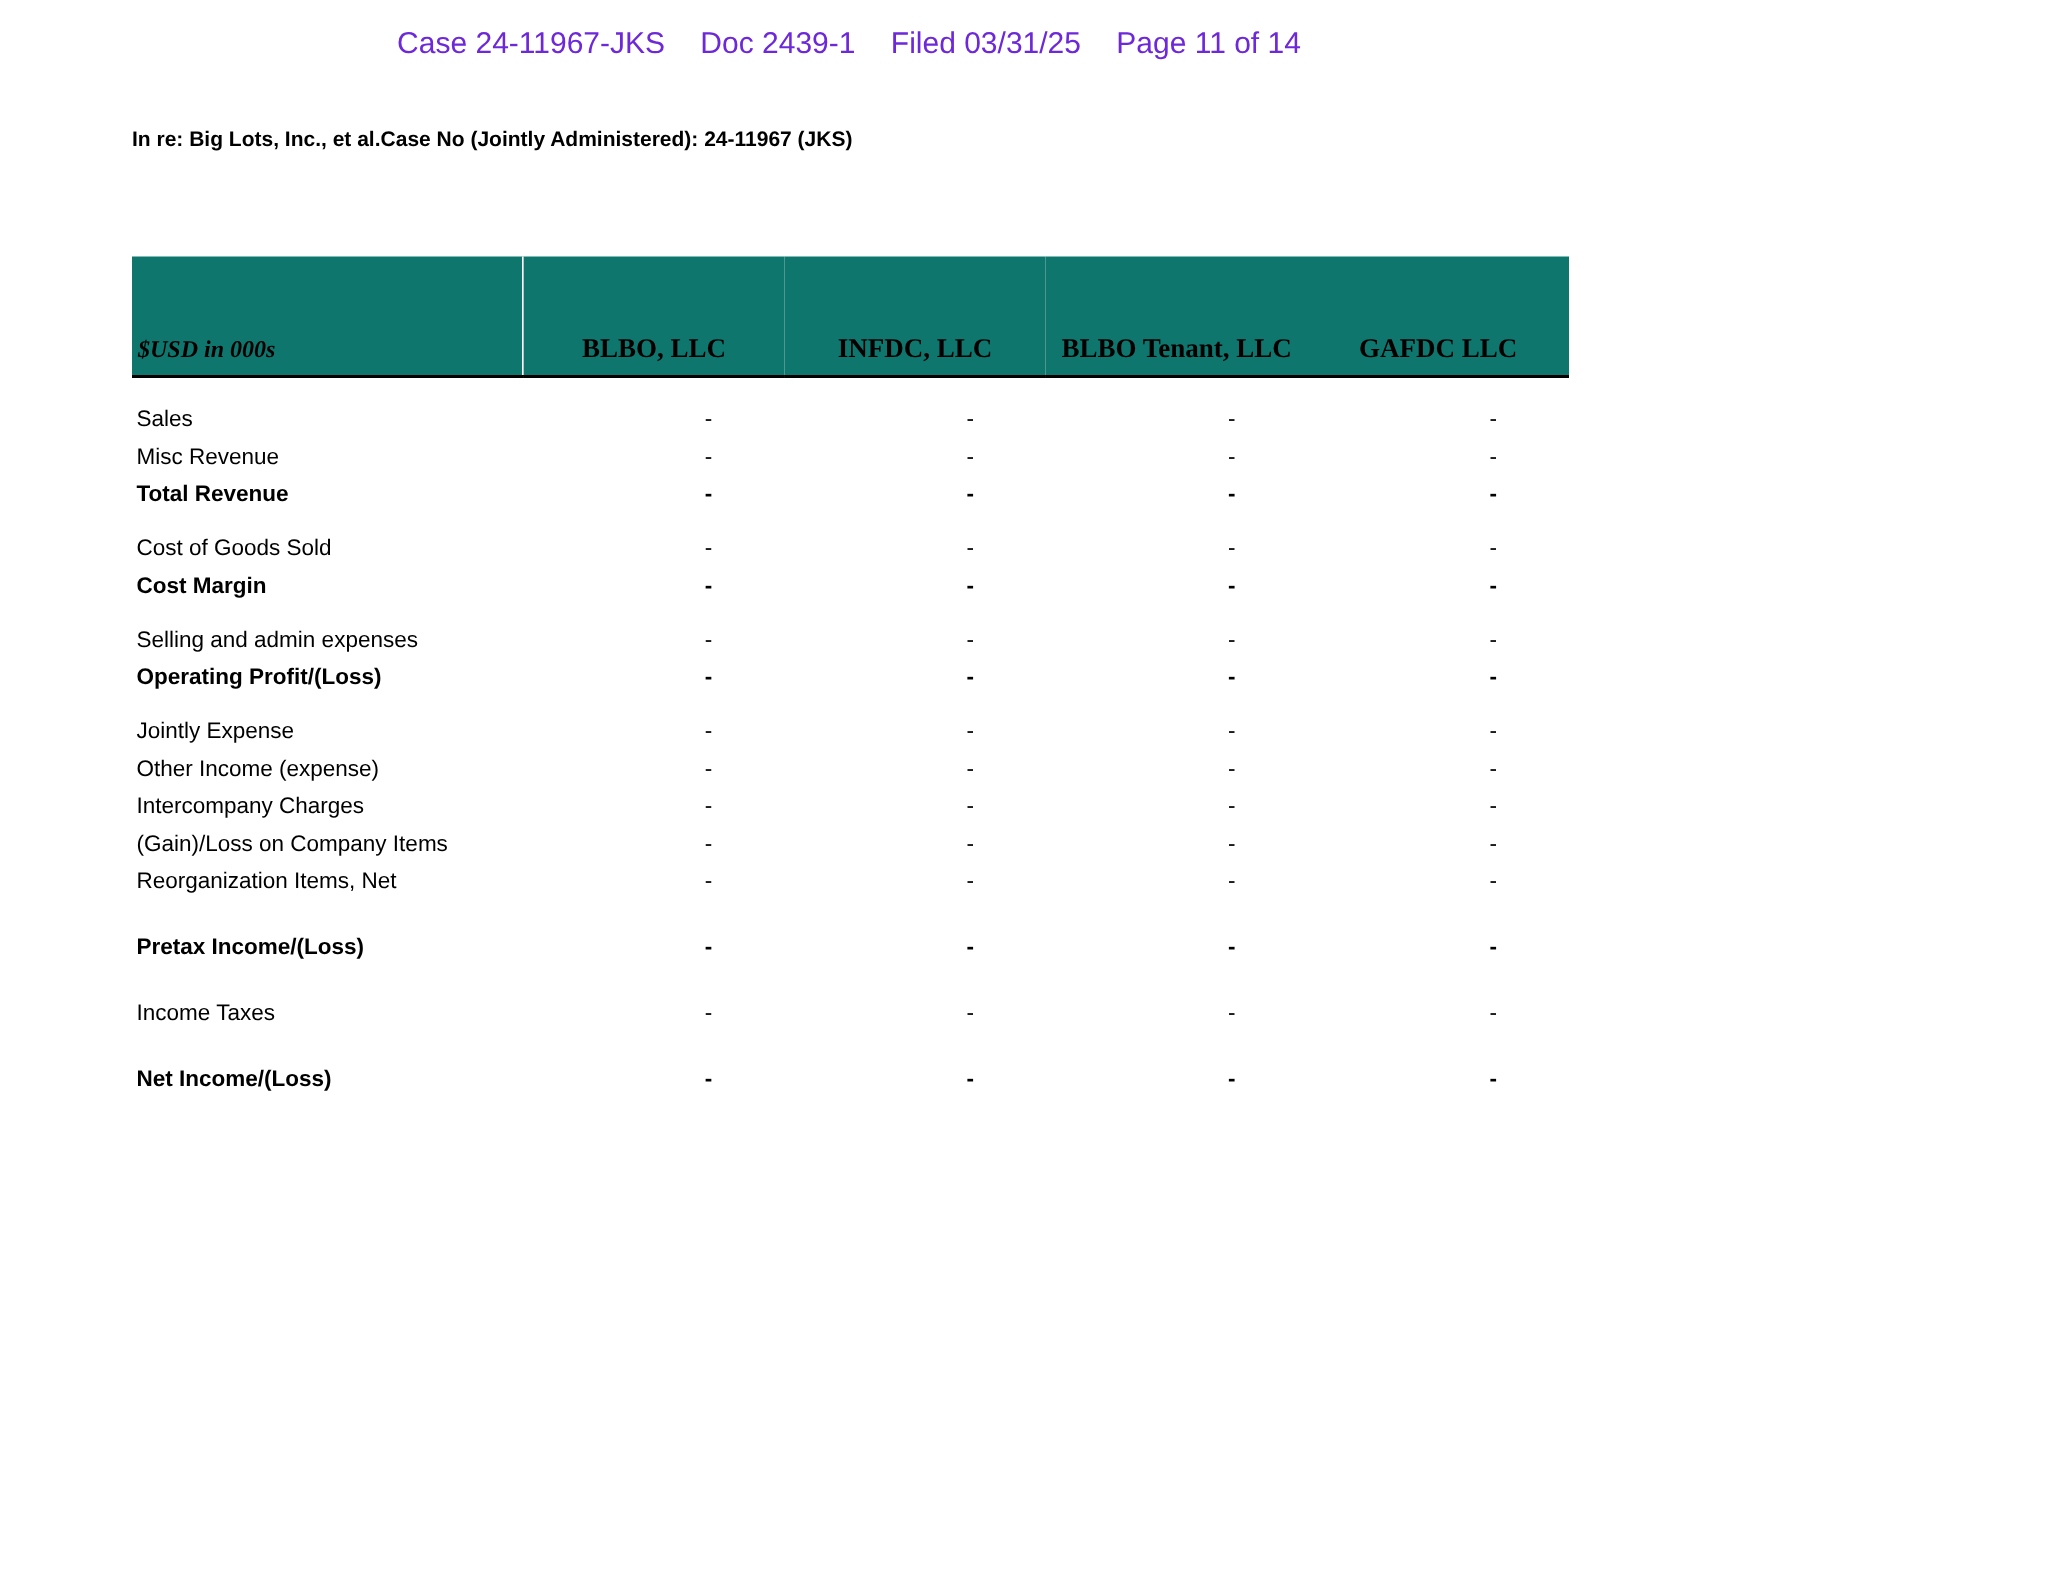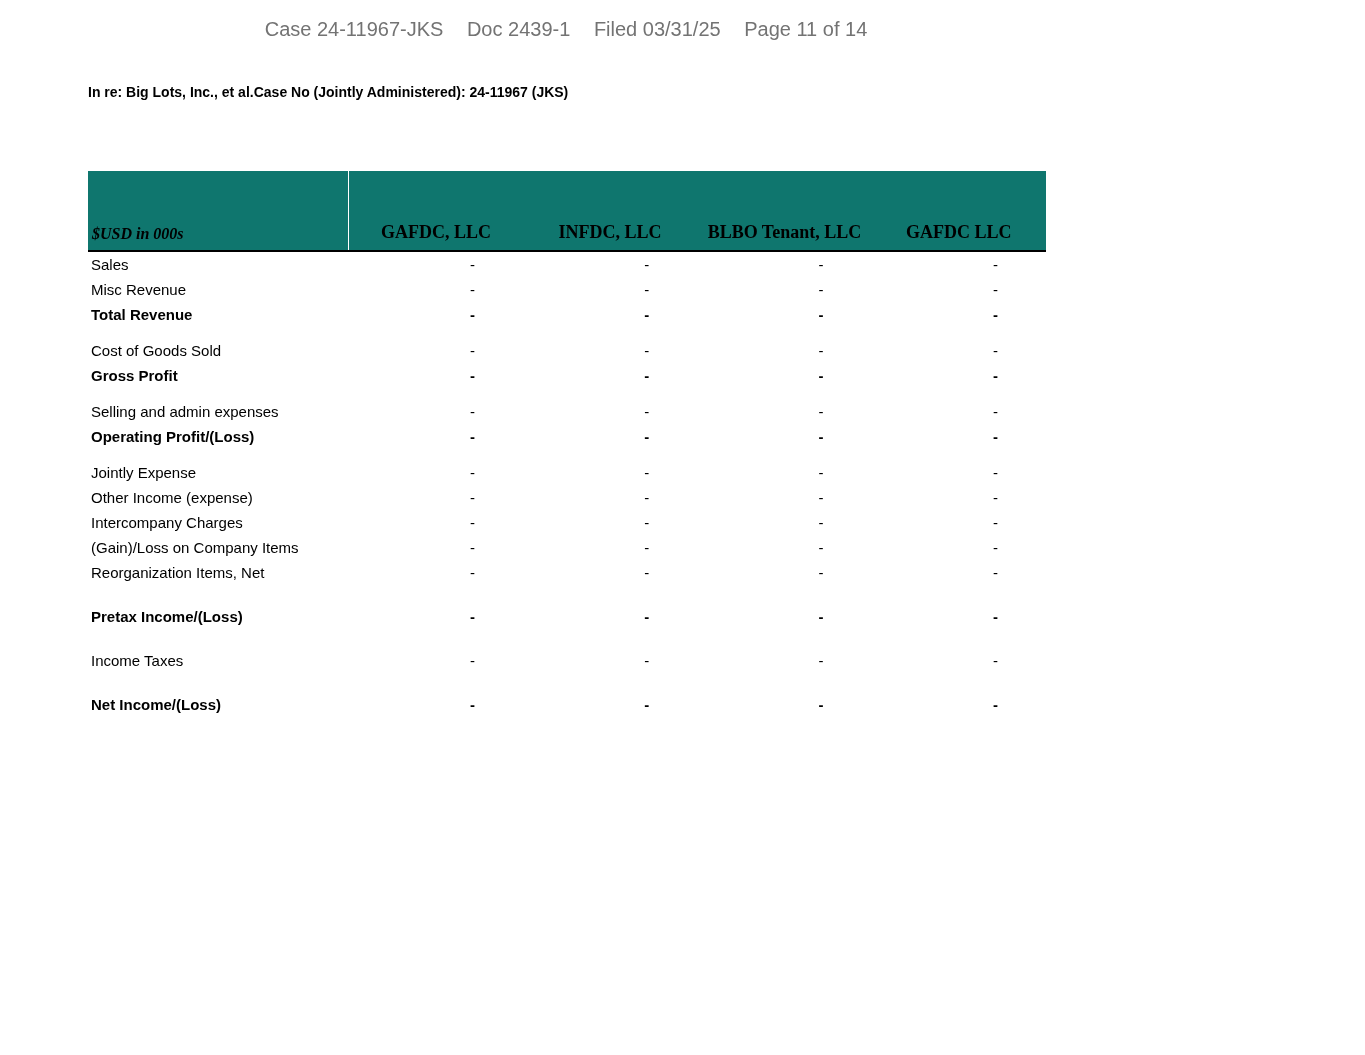--- a/index.html
+++ b/index.html
@@ -18,21 +18,21 @@
 
   
   .court-stamp {
     position: absolute;
     top: 18px;
     left: 0;
     width: 1132px;
     text-align: center;
     font-family: "Liberation Sans", sans-serif;
     font-size: 20px;
-    color: #737373;
+    color: #6d28d9;
     white-space: nowrap;
   }
   .court-stamp span { padding: 0 9px; }
 
   
   .doc-header {
     position: absolute;
     top: 38px;
     left: 88px;
     width: 1192px;
@@ -94,21 +94,21 @@
     padding-left: 3px;
     white-space: nowrap;
   }
   tbody td.num {
     text-align: right;
     padding-right: 48px;
   }
   tbody tr.bold td { font-weight: bold; }
   tbody tr.spacer td { height: 11px; }
   tbody tr.spacer-lg td { height: 19px; }
-  tbody tr.first td { padding-top: 0; }
+  tbody tr.first td { padding-top: 15px; }
 </style>
 </head>
 <body>
 
 <div class="court-stamp">
   <span>Case 24-11967-JKS</span>
   <span>Doc 2439-1</span>
   <span>Filed 03/31/25</span>
   <span>Page 11 of 14</span>
 </div>
@@ -125,21 +125,21 @@
     <colgroup>
       <col class="c-label">
       <col class="c-num">
       <col class="c-num">
       <col class="c-num">
       <col class="c-num">
     </colgroup>
     <thead>
       <tr>
         <th class="lbl">$USD in 000s</th>
-        <th>GAFDC, LLC</th>
+        <th>BLBO, LLC</th>
         <th>INFDC, LLC</th>
         <th>BLBO Tenant, LLC</th>
         <th>GAFDC LLC</th>
       </tr>
     </thead>
     <tbody id="stmt-body">
         <tr class="first">
           <td class="lbl">Sales</td>
           <td class="num">-</td>
           <td class="num">-</td>
@@ -168,21 +168,21 @@
           <td class="num"></td>
         </tr>
         <tr>
           <td class="lbl">Cost of Goods Sold</td>
           <td class="num">-</td>
           <td class="num">-</td>
           <td class="num">-</td>
           <td class="num">-</td>
         </tr>
         <tr class="bold">
-          <td class="lbl">Gross Profit</td>
+          <td class="lbl">Cost Margin</td>
           <td class="num">-</td>
           <td class="num">-</td>
           <td class="num">-</td>
           <td class="num">-</td>
         </tr>
         <tr class="spacer">
           <td class="lbl"></td>
           <td class="num"></td>
           <td class="num"></td>
           <td class="num"></td>

